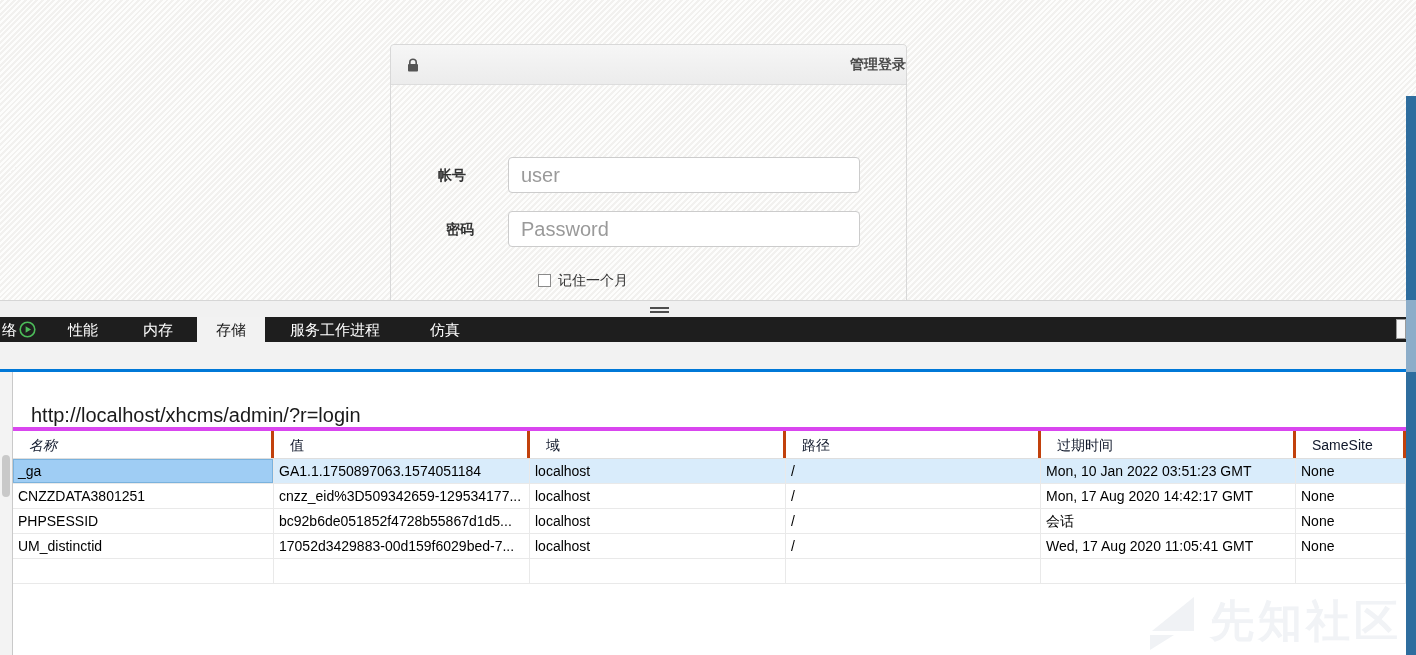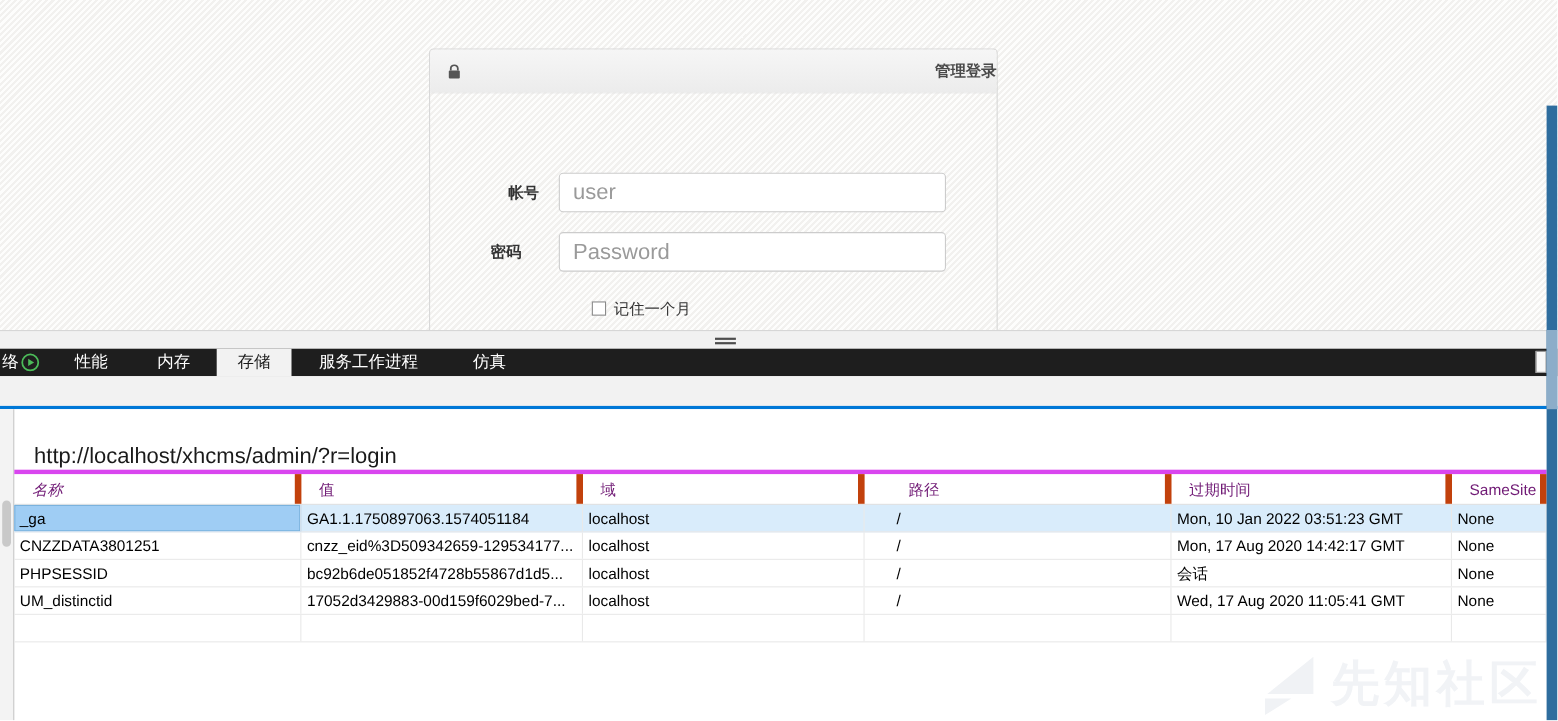--- a/index.html
+++ b/index.html
@@ -17,21 +17,21 @@
     border:1px solid #d8d8d8; border-radius:4px;
   }
   .panel-header {
     height:40px; background:linear-gradient(#f6f6f6,#ececec);
     border-bottom:1px solid #ddd; border-radius:4px 4px 0 0;
     display:flex; align-items:center; padding-left:16px; gap:7px;justify-content:space-between;
   }
   .panel-title { font-size:14px; font-weight:700; color:#4a4a4a; }
   .panel-body { position:relative; height:221px; }
   .form-label { position:absolute; width:63px; text-align:right; font-size:14px; font-weight:700; color:#333; }
-  .lbl-account { left:36px; top:82px; }
+  .lbl-account { left:12px; top:82px; }
   .lbl-password { left:20px; top:136px; }
   .txt-input {
     position:absolute; left:117px; width:352px; height:36px;
     border:1px solid #ccc; border-radius:4px; padding:0 12px; font-size:20px; color:#333;
     background:#fff; outline:none; font-family:inherit;
   }
   .txt-input::placeholder { color:#9a9a9a; }
   .inp-account { top:72px; }
   .inp-password { top:126px; }
   .remember-box {
@@ -64,31 +64,31 @@
   .rail-thumb { position:absolute; left:2px; top:83px; width:8px; height:42px; background:#c9c9c9; border-radius:4px; cursor:grab; }
 
   .storage-main { position:absolute; left:13px; top:0; width:1393px; height:283px; }
   .url-row {
     height:32px; line-height:32px; padding-left:18px; font-size:20px; color:#1a1a1a;
     border-bottom:4px solid #d946ef; white-space:nowrap; overflow:hidden;margin-top:27px;
   }
   .cookie-table { width:100%; }
   .thead { display:flex; height:28px; border-bottom:1px solid #dedede; }
   .th {
-    font-size:14px; color:#701a75; line-height:28px; padding-left:16px;
-    border-right:6px solid #c2410c; white-space:nowrap; overflow:hidden; cursor:pointer;
+    font-size:14px; color:#0f172a; line-height:28px; padding-left:16px;
+    border-right:3px solid #c2410c; white-space:nowrap; overflow:hidden; cursor:pointer;
   }
   .th-italic { font-style:italic; }
   .trow { display:flex; height:25px; border-bottom:1px solid #e9e9e9; cursor:pointer; }
   .td {
     font-size:14px; color:#000; line-height:24px; padding-left:5px;
     border-right:1px solid #e9e9e9; white-space:nowrap; overflow:hidden;
   }
   .c0 { width:261px; } .c1 { width:256px; } .c2 { width:256px; }
-  .c3 { width:255px;margin-left:24px; } .c4 { width:255px; } .c5 { flex:1; }
+  .c3 { width:255px; } .c4 { width:255px; } .c5 { flex:1; }
   .row-selected { background:#d9ecfb; }
   .row-selected .td.c0 { background:#9fcdf4; box-shadow:inset 0 0 0 1px #7ab2dd; }
 
   .watermark { position:absolute; right:14px; bottom:4px; display:flex; align-items:center; gap:14px; pointer-events:none; }
   .watermark-text { font-size:44px; font-weight:700; color:#f1f3f6; letter-spacing:4px; white-space:nowrap; }
 
   
   .blue-scrollbar { position:absolute; left:1406px; top:96px; width:10px; height:559px; background:#2e6d9e; cursor:grab; }
   .blue-scrollbar-light { position:absolute; left:0; top:204px; width:10px; height:72px; background:#8cadc9; }
 </style>

